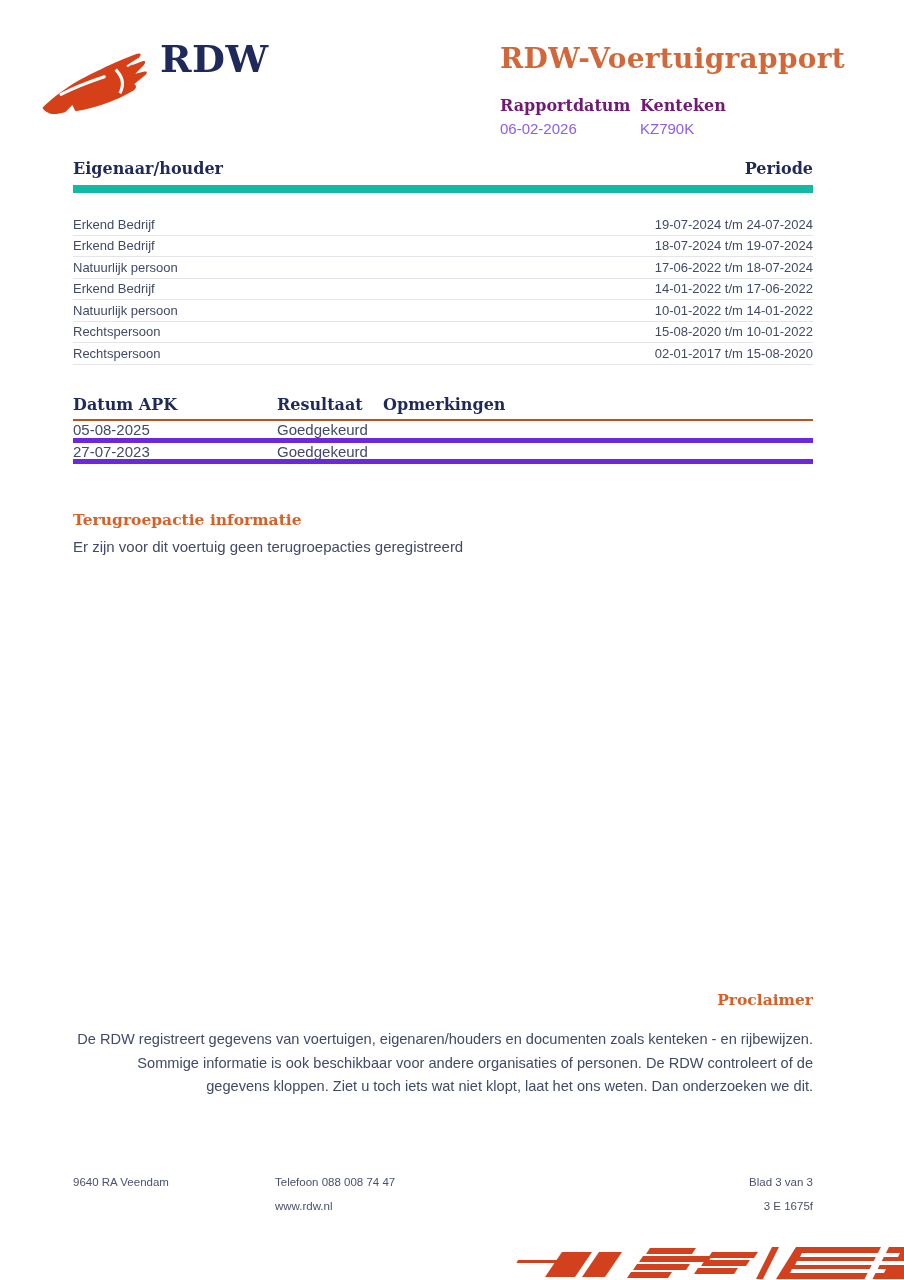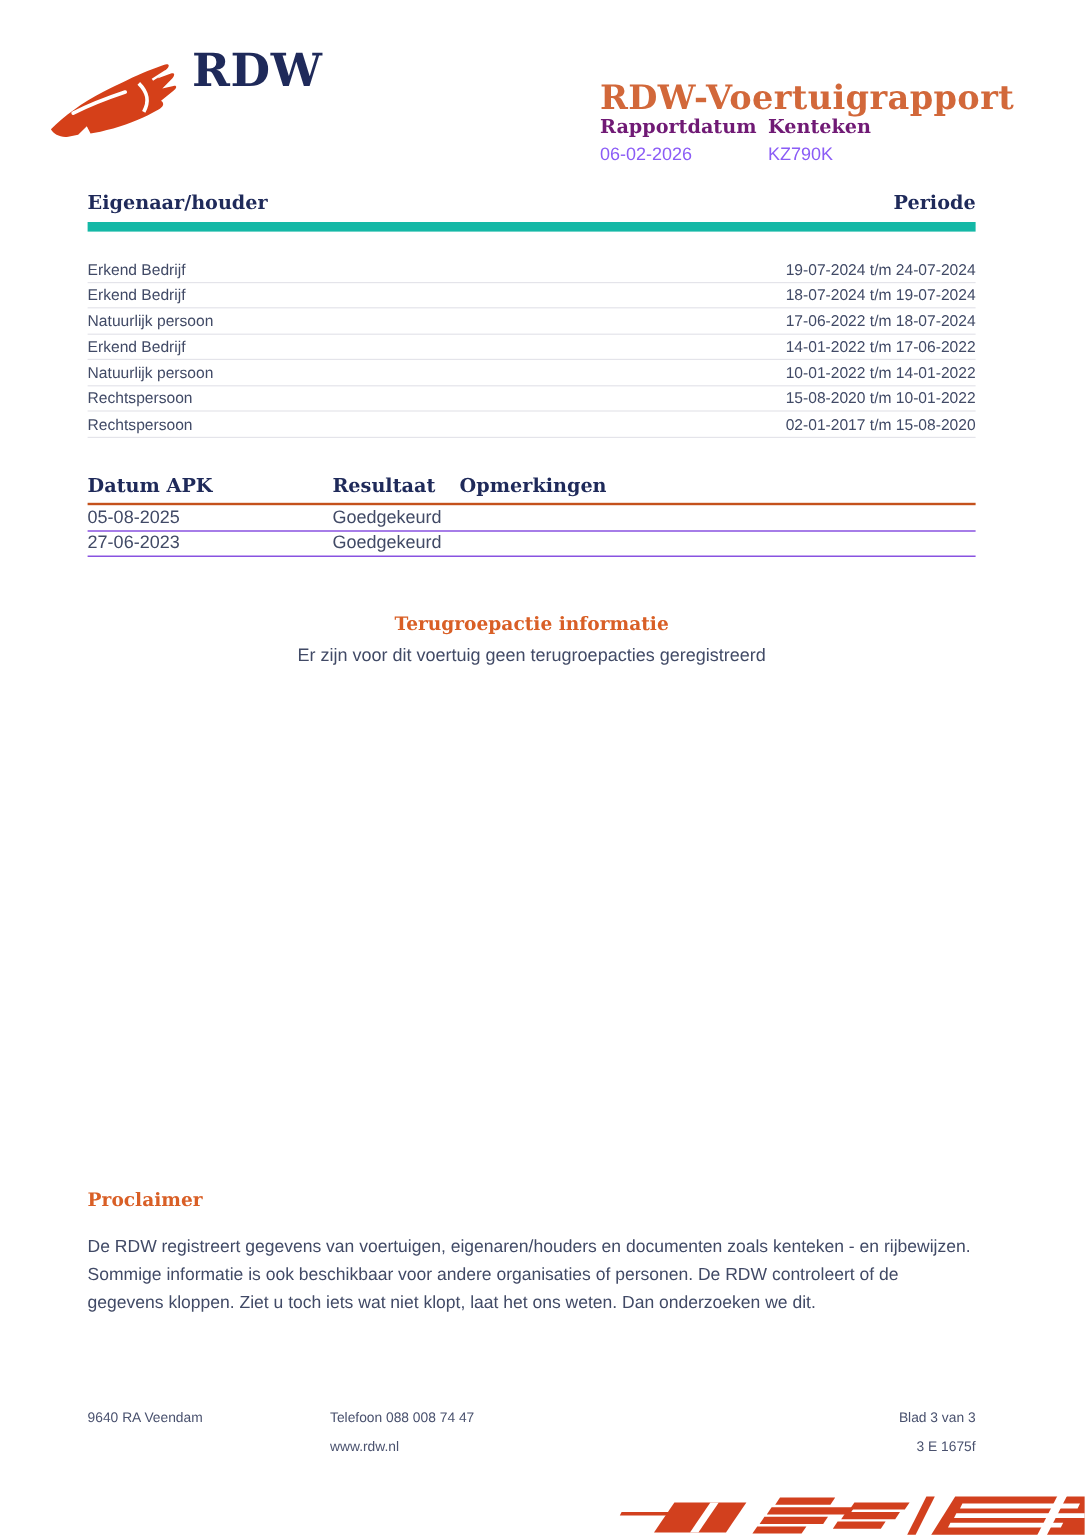--- a/index.html
+++ b/index.html
@@ -15,21 +15,21 @@
 
   
   .logo-block { position:absolute; left:38px; top:30px; width:230px; height:95px; }
   .logo-feather { position:absolute; left:0; top:22px; width:112px; height:66px; }
   .logo-text {
     position:absolute; left:122px; top:6px;
     font-size:38px; color:#1f2a5a; letter-spacing:0.5px;
   }
   .doc-title {
     position:absolute; left:500px; top:42px;
-    font-size:28px; color:#d2683a; letter-spacing:0.3px; white-space:nowrap;margin-top:23px;
+    font-size:28px; color:#d2683a; letter-spacing:0.3px; white-space:nowrap;
   }
   .meta { position:absolute; left:500px; top:96px; display:flex; }
   .meta-col { width:140px; }
   .meta-label { font-size:16px; color:#701a75; }
   .meta-value { font-size:15px; margin-top:5px; color:#8b5cf6; }
 
   
   .owner-table { position:absolute; left:73px; top:159px; width:740px; }
   .owner-head {
     display:flex; justify-content:space-between;
@@ -48,29 +48,29 @@
 
   
   .apk-section { position:absolute; left:73px; top:388px; width:740px; }
   .apk-head, .apk-row { display:grid; grid-template-columns:204px 106px 1fr; }
   .apk-head {
     margin-top:7px; font-size:16px; color:#1f2a5a;
     padding-bottom:5px; border-bottom:2px solid #c4511c;
   }
   .apk-row {
     align-items:center; height:21.5px; font-size:15px;
-    border-bottom:1px solid #6d28d9;
-  }
-
-  
-  .recall-section { position:absolute; left:73px; top:510px; width:740px;text-align:center; }
+    border-bottom:5px solid #6d28d9;
+  }
+
+  
+  .recall-section { position:absolute; left:73px; top:510px; width:740px; }
   .recall-text { margin-top:9px; font-size:15px; }
 
   
-  .proclaimer-section { position:absolute; left:73px; top:990px; width:740px; }
+  .proclaimer-section { position:absolute; left:73px; top:990px; width:740px;text-align:right; }
   .proclaimer-text { margin-top:19px; font-size:14.6px; line-height:23.5px; }
 
   
   .footer { position:absolute; left:73px; top:1170px; width:740px; font-size:11.5px; color:#49516e; }
   .footer-grid { display:grid; grid-template-columns:202px 1fr auto; }
   .footer-line { line-height:24px; }
   .footer-col-right { text-align:right; }
 
   
   .bottom-graphic { position:absolute; left:500px; top:1241px; width:404px; height:39px; }
@@ -162,21 +162,21 @@
   </div>
   <div>
 
       <div class="apk-row">
         <span>05-08-2025</span>
         <span>Goedgekeurd</span>
         <span></span>
       </div>
 
       <div class="apk-row">
-        <span>27-06-2023</span>
+        <span>27-07-2023</span>
         <span>Goedgekeurd</span>
         <span></span>
       </div>
     </div>
 </div>
 
 <div class="recall-section">
   <div class="section-heading serif">Terugroepactie informatie</div>
   <div class="recall-text">Er zijn voor dit voertuig geen terugroepacties geregistreerd</div>
 </div>

